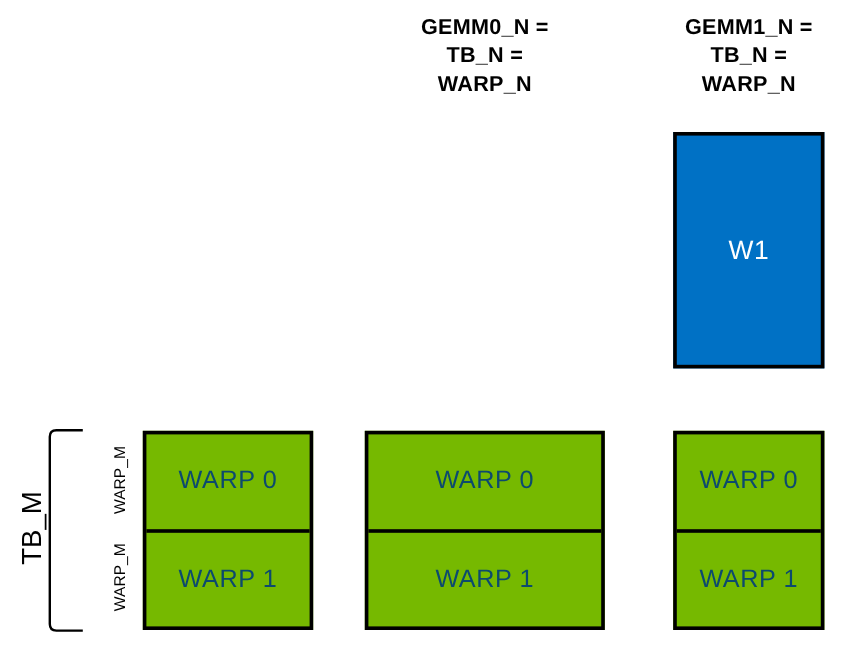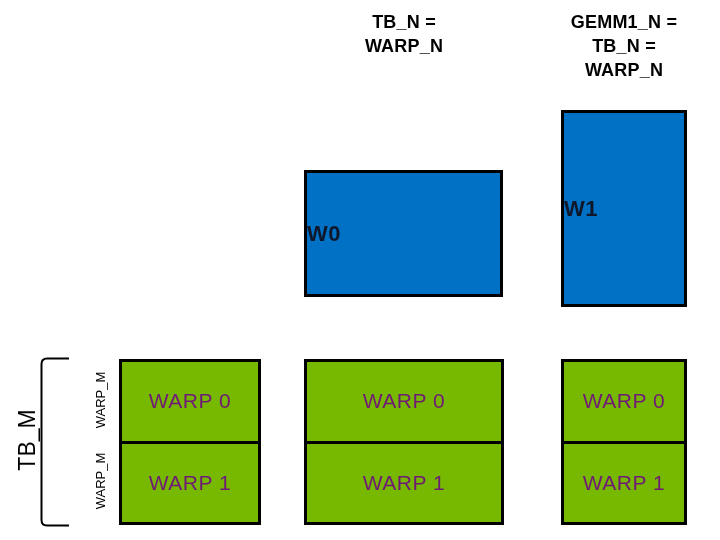--- a/index.html
+++ b/index.html
@@ -32,24 +32,24 @@
   .top-label.second { left: 524px; }
 
   
   .blue-tile {
     position: absolute;
     background: #0071c5;
     border: 3px solid #000000;
     box-sizing: border-box;
     display: flex;
     align-items: center;
-    justify-content: flex-start;
-    color: #0f172a;
+    justify-content: center;
+    color: #ffffff;
     font-size: 22px;
-    font-weight: 700;
+    font-weight: 400;
     letter-spacing: 0.5px;
   }
   .blue-tile.w0 { left: 304px; top: 170px; width: 199px; height: 127px; }
   .blue-tile.w1 { left: 561px; top: 110px; width: 126px; height: 197px; }
 
   
   .tb-col {
     position: absolute;
     top: 359px;
     height: 166px;
@@ -60,21 +60,21 @@
     flex-direction: column;
   }
   .tb-col.c1 { left: 119px; width: 142px; }
   .tb-col.c2 { left: 304px; width: 200px; }
   .tb-col.c3 { left: 561px; width: 126px; }
   .warp-row {
     flex: 1;
     display: flex;
     align-items: center;
     justify-content: center;
-    color: #701a75;
+    color: #0c4a6e;
     font-size: 21px;
     font-weight: 400;
     letter-spacing: 0.5px;
   }
   .warp-row + .warp-row {
     border-top: 3px solid #000000;
     text-align: center;
   }
 
   
@@ -103,32 +103,30 @@
     left: 38px;
     top: 357px;
   }
 </style>
 </head>
 <body>
 
 <div class="canvas">
 
   <div class="top-label first">
+    <div>GEMM0_N =</div>
     <div>TB_N =</div>
     <div>WARP_N</div>
   </div>
   <div class="top-label second">
     <div>GEMM1_N =</div>
     <div>TB_N =</div>
     <div>WARP_N</div>
   </div>
 
-  <div class="blue-tile w0">
-    <span>W0</span>
-  </div>
   <div class="blue-tile w1">
     <span>W1</span>
   </div>
 
   <div class="tb-col c1">
     <div class="warp-row">WARP 0</div>
     <div class="warp-row">WARP 1</div>
   </div>
   <div class="tb-col c2">
     <div class="warp-row">WARP 0</div>

